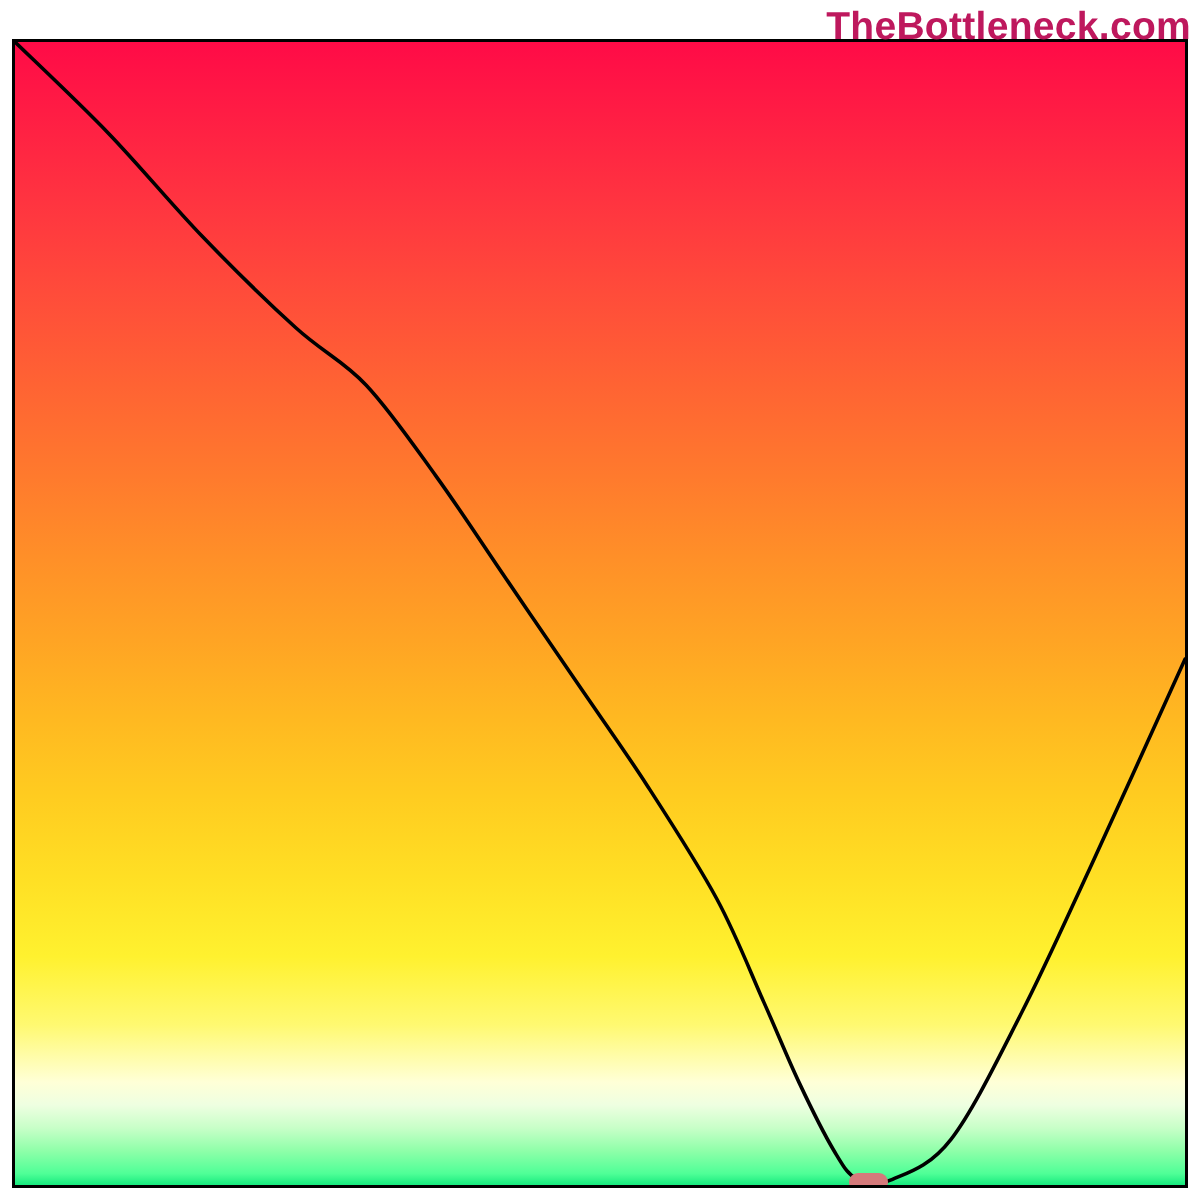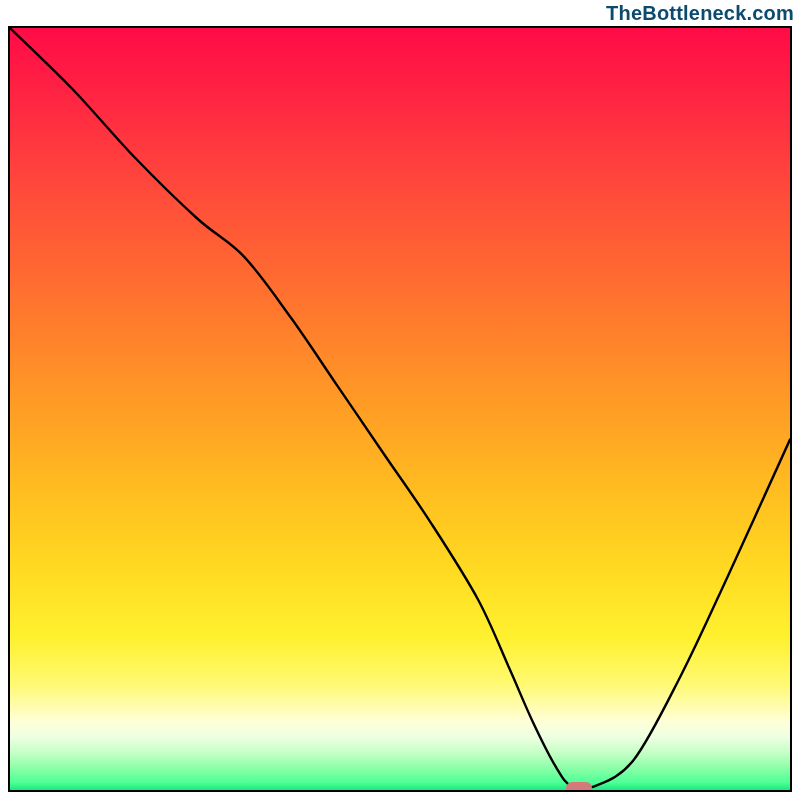--- a/index.html
+++ b/index.html
@@ -13,23 +13,23 @@
   .stage {
     position: relative;
     width: 800px;
     height: 800px;
     background: #ffffff;
   }
   .watermark {
     position: absolute;
     top: 2px;
     right: 6px;
-    font-size: 20px;
+    font-size: 26px;
     font-weight: 600;
-    color: #0c4a6e;
+    color: #be185d;
     letter-spacing: 0.2px;
     z-index: 10;
     user-select: none;
   }
   .plot-frame {
     position: absolute;
     left: 8px;
     top: 26px;
     width: 784px;
     height: 766px;

